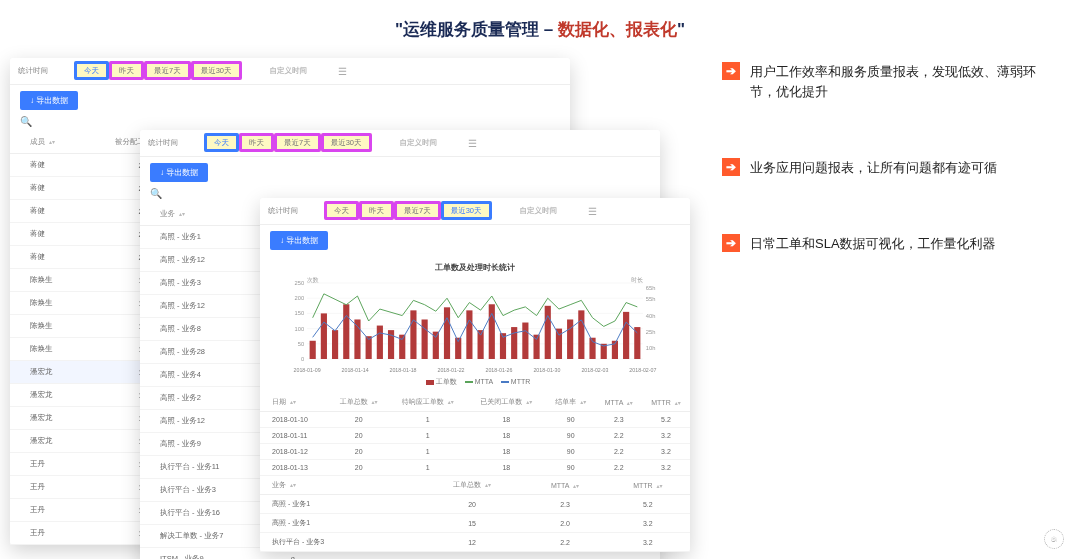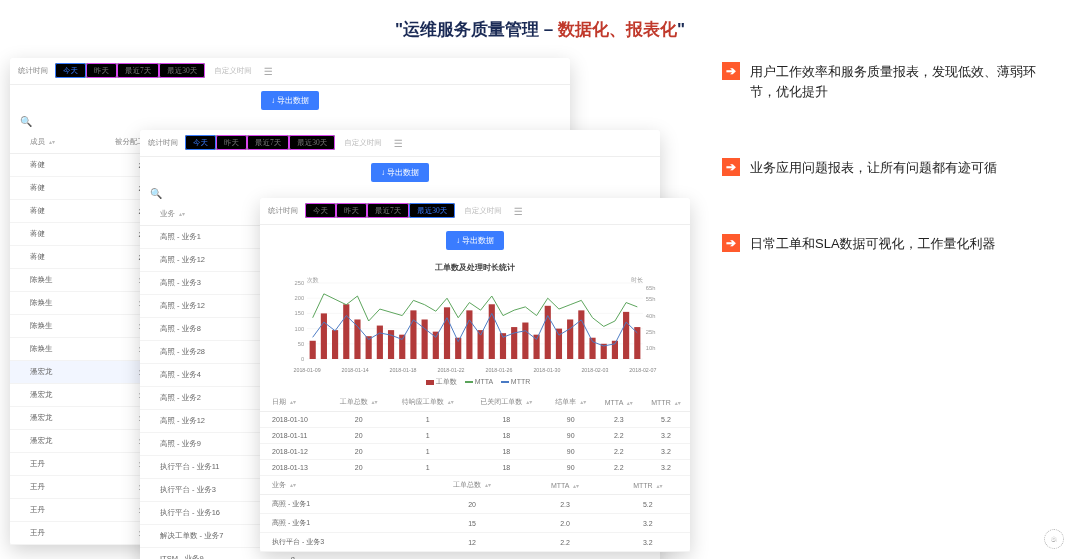--- a/index.html
+++ b/index.html
@@ -15,30 +15,30 @@
   .stage { position: absolute; left: 10px; top: 58px; width: 690px; height: 470px; }
 
   
   .card {
     position: absolute; background: #fff; border-radius: 3px;
     box-shadow: 0 6px 20px rgba(0,0,0,0.18);
     font-size: 7.5px; color: #555;
   }
 
   
-  .timebar { display:flex; align-items:center; gap:3px; padding:6px 8px; border-bottom:1px solid #eee; }
+  .timebar { display:flex; align-items:center; gap:22px; padding:6px 8px; border-bottom:1px solid #eee; }
   .timebar .lbl { color:#888; margin-right:4px; }
   .timebar .tab {
-    padding:2px 7px; border:1px solid #d946ef; border-radius:2px; background:#000000; color:#777; cursor:pointer;font-family:Liberation Serif, serif;
+    padding:2px 7px; border:3px solid #d946ef; border-radius:2px; background:#fef9c3; color:#777; cursor:pointer;
   }
   .timebar .tab.active { border-color:#3a7cff; color:#3a7cff; }
   .timebar .cal { color:#aaa; font-size:10px; padding:0 3px; }
-  .timebar .custom { color:#bbb; padding:2px 6px; }
-
-  .exportrow { display:flex; justify-content:center; padding:6px 10px; }
+  .timebar .custom { color:#bbb; padding:2px 6px;font-weight:bold; }
+
+  .exportrow { display:flex; justify-content:flex-start; padding:6px 10px; }
   .btn-primary {
     background:#3a7cff; color:#fff; padding:4px 10px; border-radius:2px; font-size:8px; cursor:pointer;
   }
   .searchrow { display:flex; align-items:center; padding:0 10px 4px; gap:4px; }
   .searchrow .search { flex:0 0 auto; color:#aaa; font-size:10px; }
   .searchrow .rule { flex:1; height:1px; background:transparent; }
 
   table.datagrid { width:100%; border-collapse:collapse; }
   table.datagrid th {
     text-align:center; font-weight:normal; color:#888; padding:6px 4px;

